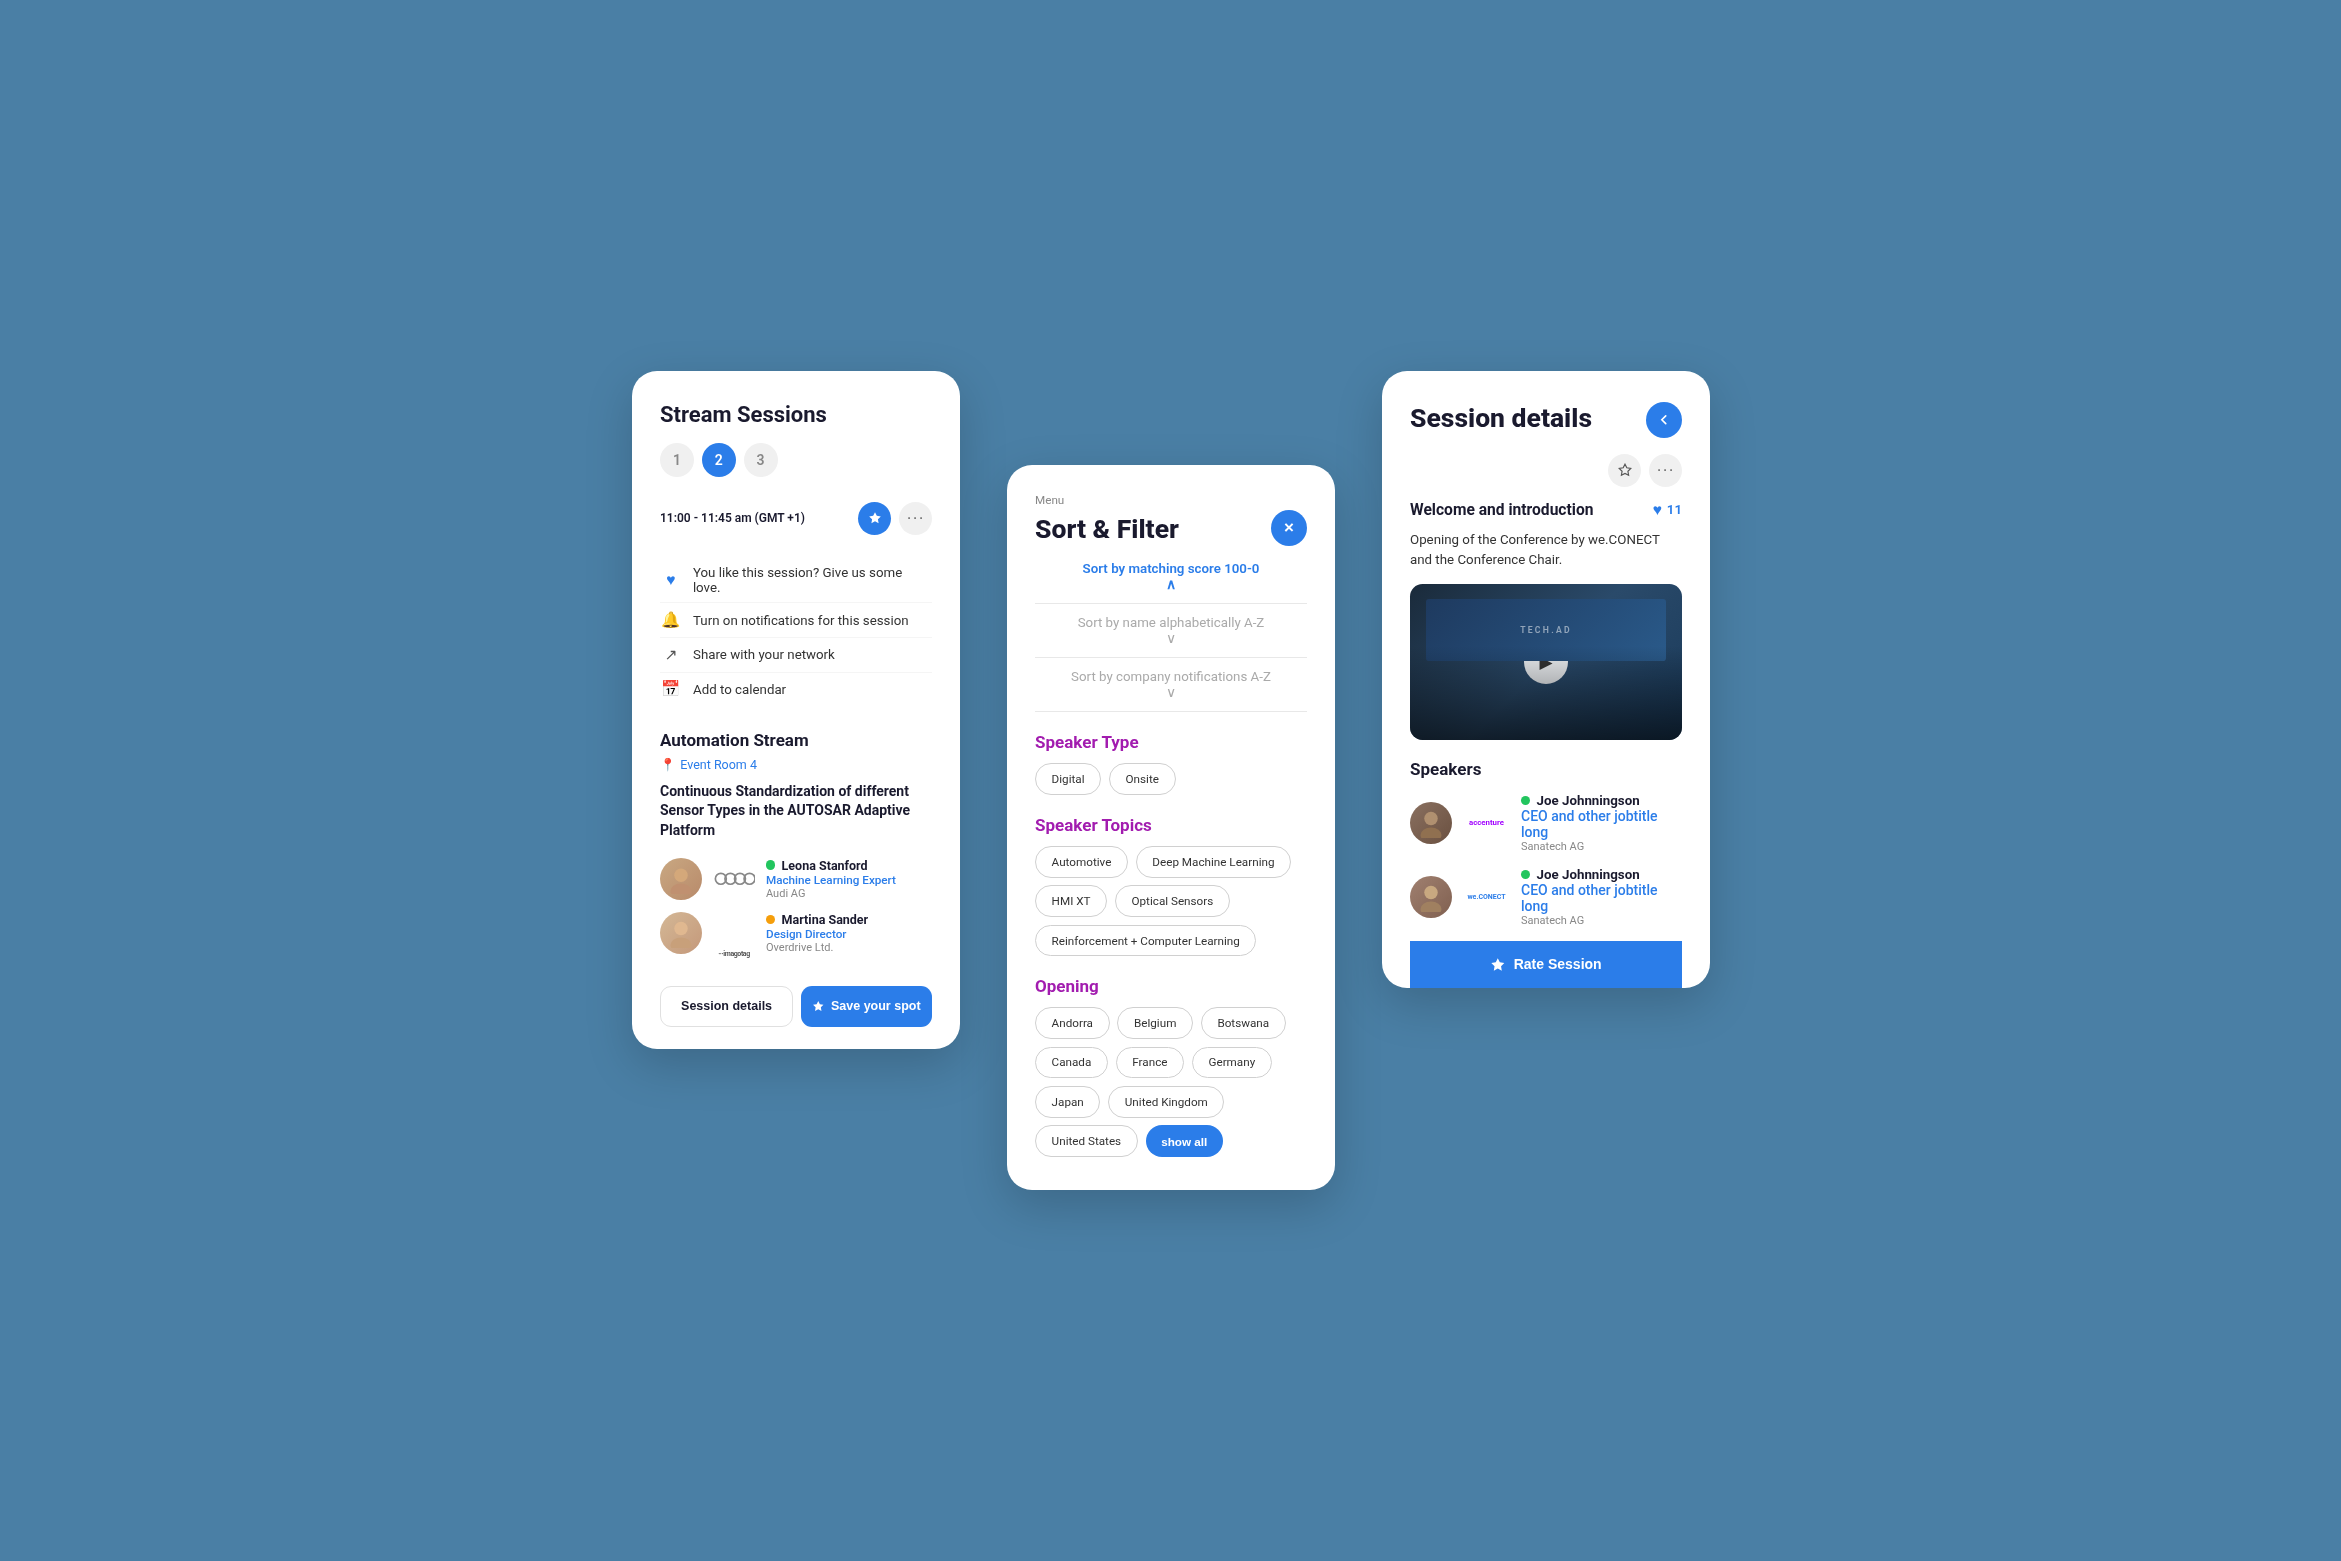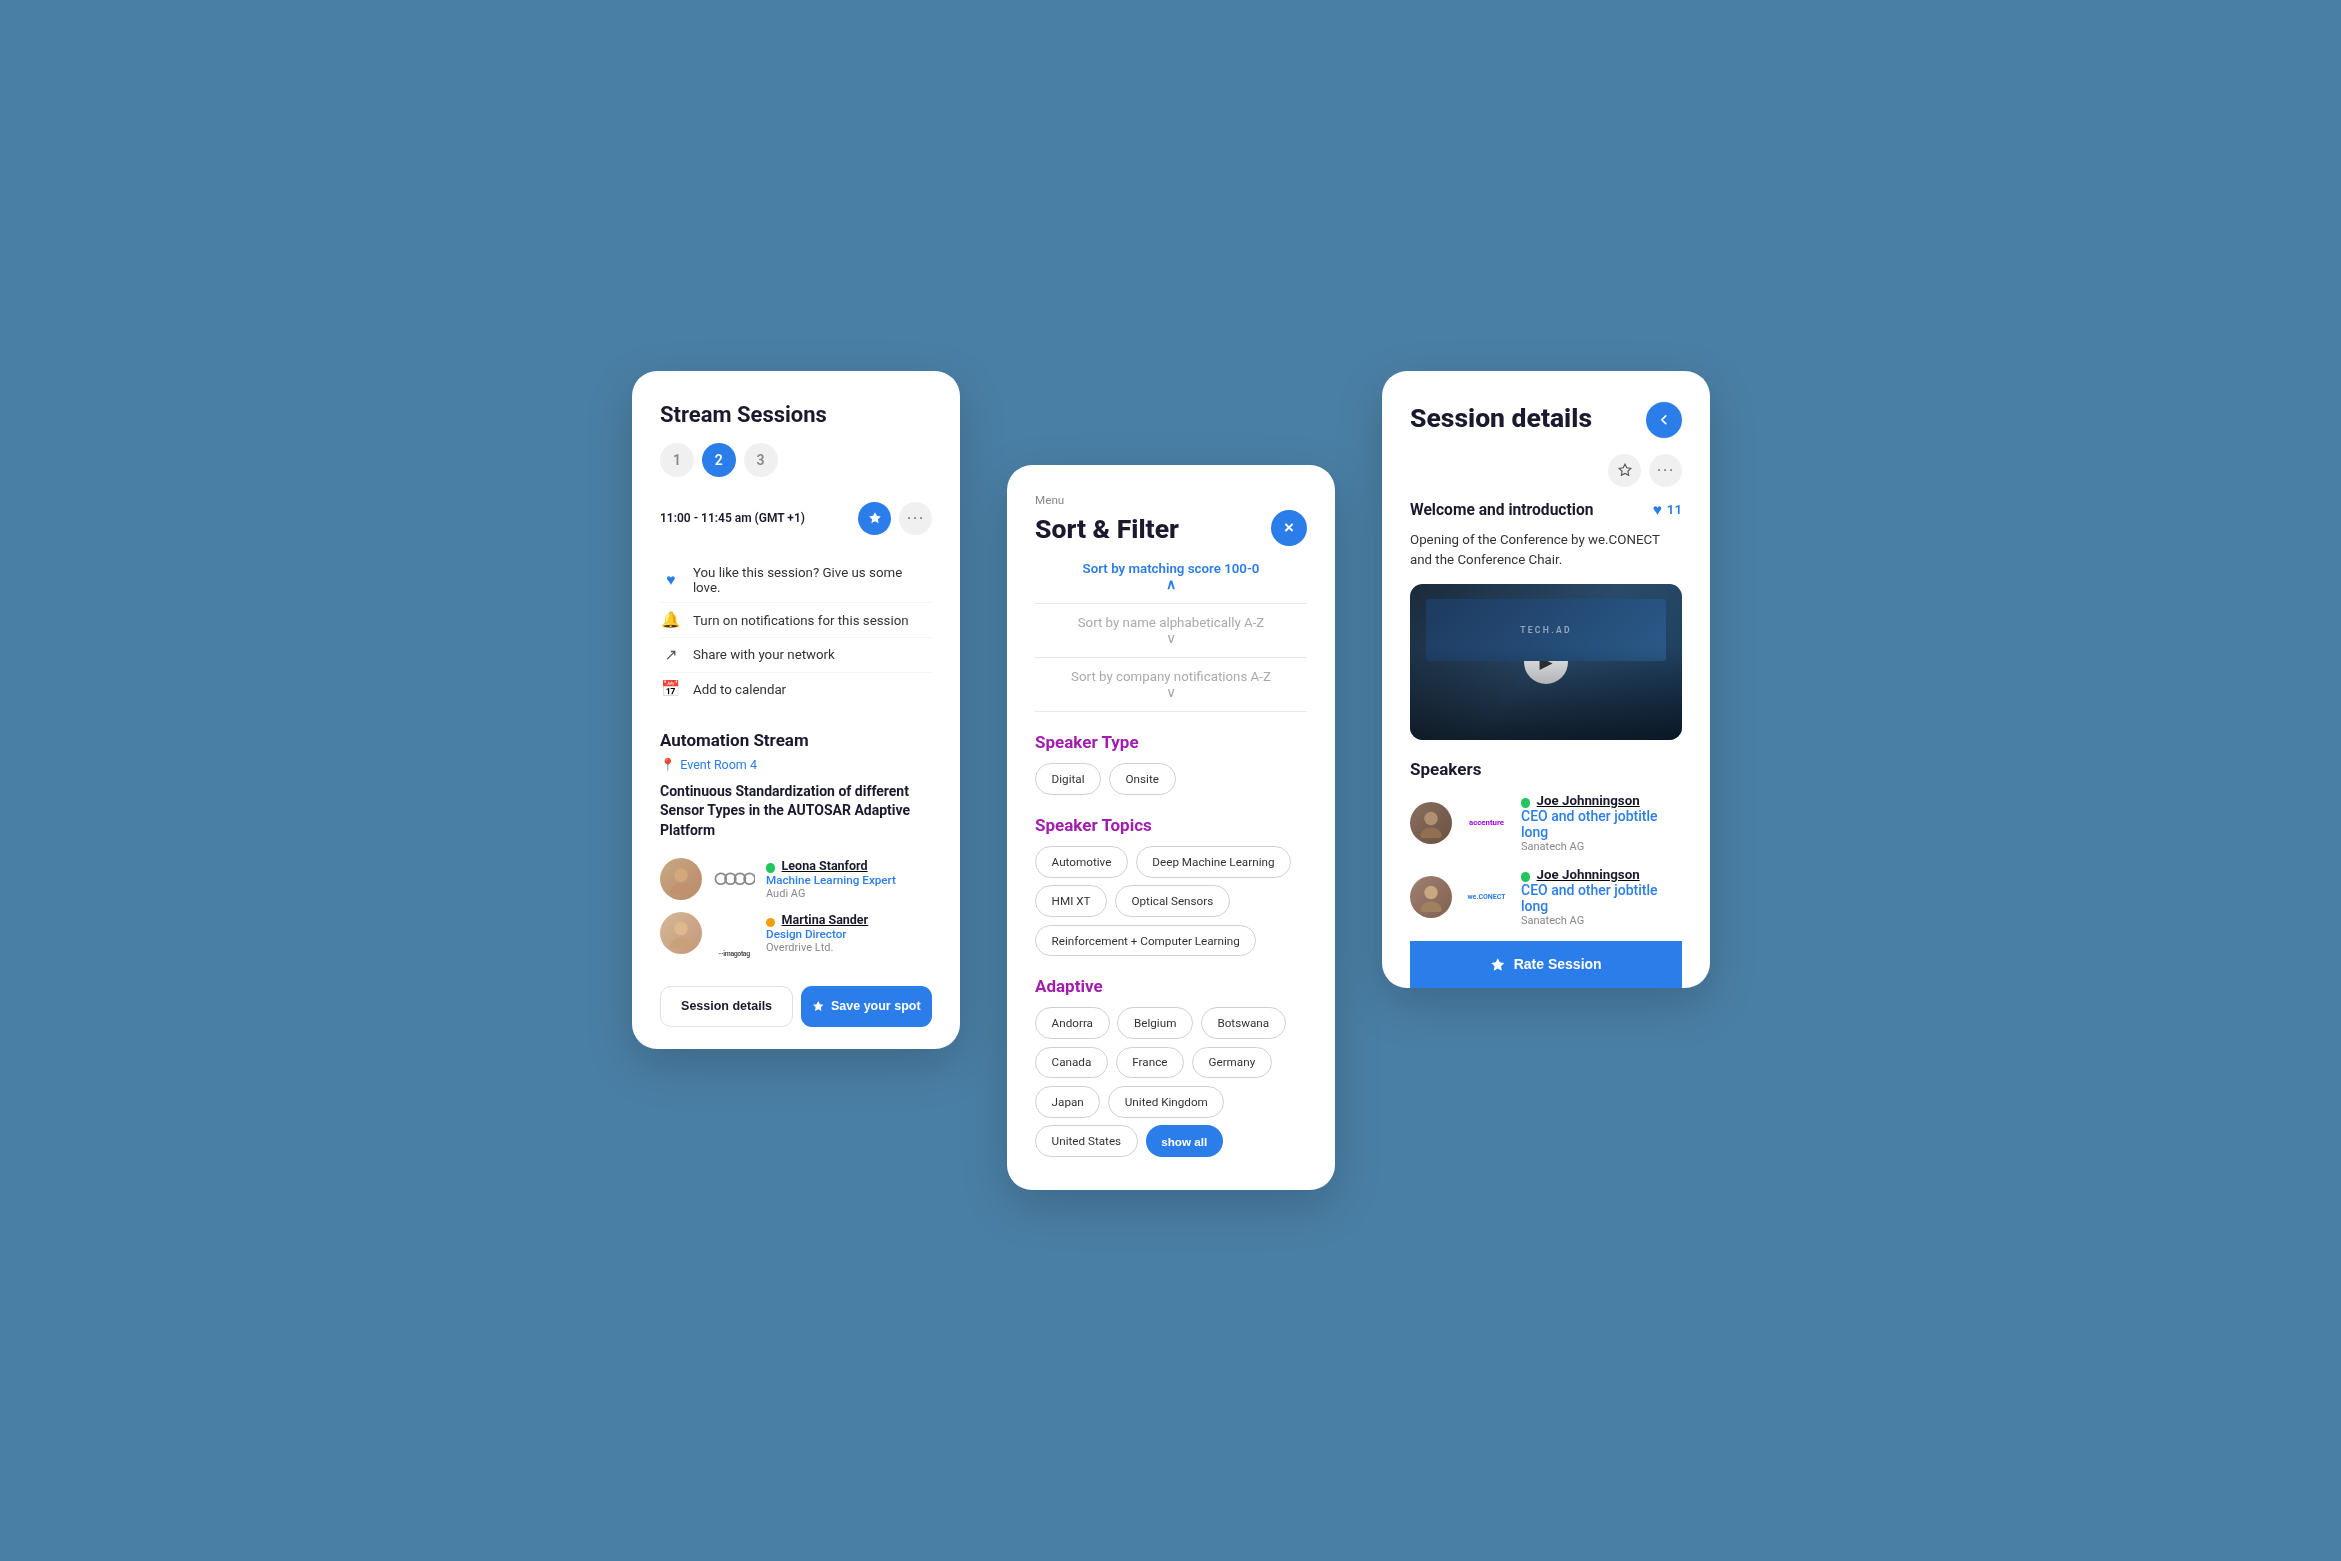--- a/index.html
+++ b/index.html
@@ -191,23 +191,22 @@
       width: 9.4px;
       height: 9.4px;
       border-radius: 50%;
       display: inline-block;
       margin-right: 3.1px;
     }
     .dot-green { background: #22c55e; }
     .dot-yellow { background: #f59e0b; }
     .speaker-name-row {
       display: flex;
-      align-items: flex-end;
+      align-items: center;
       gap: 3.1px;
-      text-decoration: underline;
     }
     .card-footer-btns {
       display: flex;
       gap: 7.8px;
       padding: 12.5px 0 22px 0;
     }
     .footer-btn {
       flex: 1;
       padding: 12.5px 7.8px;
       border-radius: 11px;
@@ -668,21 +667,21 @@
 
     <div class="filter-section-title">Speaker Topics</div>
     <div class="tag-row">
       <span class="tag">Automotive</span>
       <span class="tag">Deep Machine Learning</span>
       <span class="tag">HMI XT</span>
       <span class="tag">Optical Sensors</span>
       <span class="tag">Reinforcement + Computer Learning</span>
     </div>
 
-    <div class="filter-section-title">Adaptive</div>
+    <div class="filter-section-title">Opening</div>
     <div class="tag-row">
       <span class="tag">Andorra</span>
       <span class="tag">Belgium</span>
       <span class="tag">Botswana</span>
       <span class="tag">Canada</span>
       <span class="tag">France</span>
       <span class="tag">Germany</span>
       <span class="tag">Japan</span>
       <span class="tag">United Kingdom</span>
       <span class="tag">United States</span>

